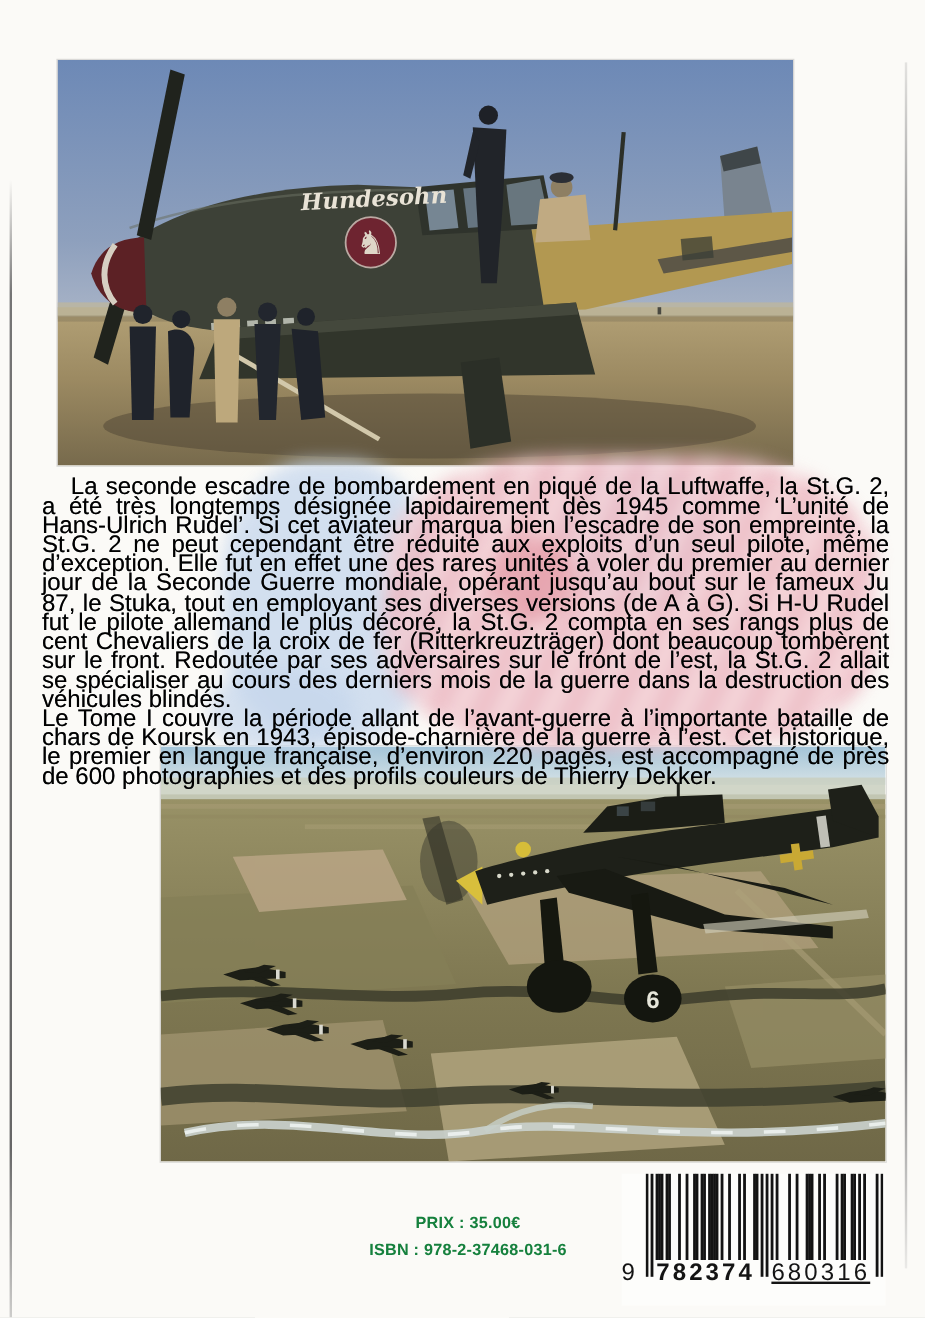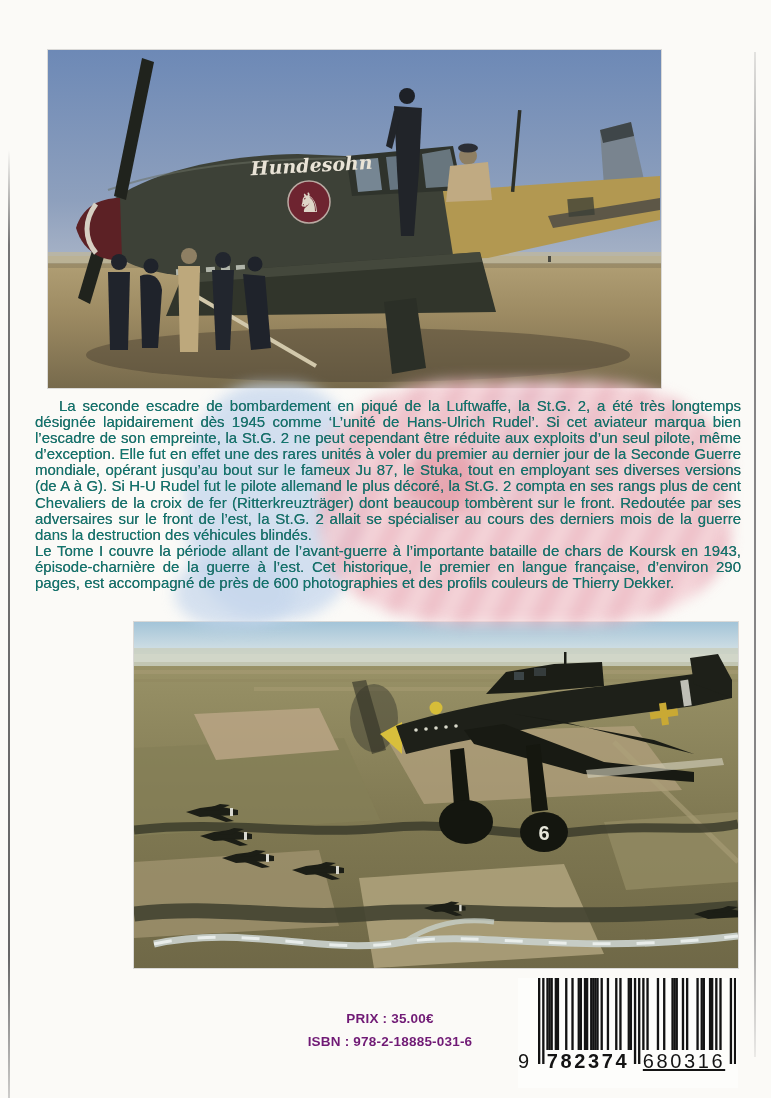--- a/index.html
+++ b/index.html
@@ -8,36 +8,36 @@
   .edge{position:absolute;width:2px;}
   .edge-left{left:8px;top:150px;height:948px;
     background:linear-gradient(to bottom,rgba(70,70,72,0),rgba(60,60,62,.7) 10%,rgba(52,52,54,.75) 85%,rgba(70,70,72,.25));}
   .edge-right{left:754px;top:52px;height:1005px;
     background:linear-gradient(to bottom,rgba(90,90,92,.15),rgba(70,70,74,.65) 18%,rgba(70,70,74,.65) 82%,rgba(90,90,92,.1));}
   figure.photo{position:absolute;margin:0;padding:0;box-shadow:0 0 0 1px rgba(120,120,120,.25);}
   figure.photo svg{display:block;width:100%;height:100%;}
   .top-photo{left:48px;top:50px;width:613px;height:338px;}
   .bottom-photo{left:134px;top:622px;width:604px;height:346px;}
 
-  .blurb{position:absolute;left:35px;top:398px;width:706px;height:216px;color:#0f766e;
-         font-size:15px;line-height:16.1px;text-align:justify;
+  .blurb{position:absolute;left:35px;top:398px;width:706px;height:216px;color:#000000;
+         font-size:20px;line-height:16.1px;text-align:justify;
          text-shadow:0 0 .4px rgba(46,52,59,.75);}
   .blurb p{margin:0;position:relative;z-index:2;}
   .blurb p.indent{text-indent:24px;}
   .watermark{position:absolute;inset:-6px 0 0 0;z-index:1;pointer-events:none;}
   .wm{position:absolute;filter:blur(7px);}
   .wm-blue-1{left:150px;top:-8px;width:180px;height:235px;border-radius:42%;background:#c9d9ee;opacity:.8;}
   .wm-blue-2{left:432px;top:-4px;width:130px;height:118px;border-radius:45%;background:#cbdaee;opacity:.6;}
   .wm-blue-3{left:140px;top:165px;width:120px;height:70px;border-radius:45%;background:#c5d6ec;opacity:.7;}
   .wm-pink{left:285px;top:-12px;width:410px;height:245px;border-radius:36%;opacity:.85;
     background:repeating-linear-gradient(115deg,#f3ced4 0 20px,#eab2bd 20px 34px);}
   .wm-red{left:375px;top:55px;width:70px;height:70px;border-radius:50%;background:#e49aa6;opacity:.7;}
 
   .footer-info{position:absolute;left:270px;top:1008px;width:240px;text-align:center;
-    font-weight:bold;font-size:13.5px;line-height:22.5px;color:#701a75;letter-spacing:.2px;}
+    font-weight:bold;font-size:13.5px;line-height:22.5px;color:#15803d;letter-spacing:.2px;}
 
   .barcode{position:absolute;left:518px;top:978px;width:220px;height:110px;background:#fdfdfb;}
   .barcode svg{position:absolute;left:20px;top:0;display:block;}
   .bc-d{position:absolute;top:72px;font-size:20px;color:#141414;font-family:"Liberation Sans",sans-serif;}
   .bc-9{left:0px;}
   .bc-g1{left:27px;width:86px;text-align:center;letter-spacing:2.6px;font-weight:bold;}
   .bc-g2{left:123px;width:86px;text-align:center;letter-spacing:2.6px;text-decoration:underline;}
 </style>
 </head>
 <body>
@@ -149,21 +149,21 @@
 
   <section class="blurb">
     <div class="watermark">
       <div class="wm wm-blue-1"></div>
       <div class="wm wm-blue-2"></div>
       <div class="wm wm-blue-3"></div>
       <div class="wm wm-pink"></div>
       <div class="wm wm-red"></div>
     </div>
     <p class="indent">La seconde escadre de bombardement en piqué de la Luftwaffe, la St.G. 2, a été très longtemps désignée lapidairement dès 1945 comme ‘L’unité de Hans-Ulrich Rudel’. Si cet aviateur marqua bien l’escadre de son empreinte, la St.G. 2 ne peut cependant être réduite aux exploits d’un seul pilote, même d’exception. Elle fut en effet une des rares unités à voler du premier au dernier jour de la Seconde Guerre mondiale, opérant jusqu’au bout sur le fameux Ju 87, le Stuka, tout en employant ses diverses versions (de A à G). Si H-U Rudel fut le pilote allemand le plus décoré, la St.G. 2 compta en ses rangs plus de cent Chevaliers de la croix de fer (Ritterkreuzträger) dont beaucoup tombèrent sur le front. Redoutée par ses adversaires sur le front de l’est, la St.G. 2 allait se spécialiser au cours des derniers mois de la guerre dans la destruction des véhicules blindés.</p>
-    <p>Le Tome I couvre la période allant de l’avant-guerre à l’importante bataille de chars de Koursk en 1943, épisode-charnière de la guerre à l’est. Cet historique, le premier en langue française, d’environ 290 pages, est accompagné de près de 600 photographies et des profils couleurs de Thierry Dekker.</p>
+    <p>Le Tome I couvre la période allant de l’avant-guerre à l’importante bataille de chars de Koursk en 1943, épisode-charnière de la guerre à l’est. Cet historique, le premier en langue française, d’environ 220 pages, est accompagné de près de 600 photographies et des profils couleurs de Thierry Dekker.</p>
   </section>
 
   <figure class="photo bottom-photo" aria-label="Aerial colour photograph of Ju 87 Stukas flying over the steppe, lead aircraft with yellow spinner tip and a white 6 on its wheel spat, an echeloned formation below">
     <svg viewBox="0 0 604 346" preserveAspectRatio="none">
       <defs>
         <linearGradient id="bsky" x1="0" y1="0" x2="0" y2="1">
           <stop offset="0" stop-color="#a3c4d8"></stop>
             <stop offset="1" stop-color="#d6e2e6"></stop>
         </linearGradient>
         <linearGradient id="bland" x1="0" y1="0" x2="0" y2="1">
@@ -270,21 +270,21 @@
             <rect x="-3.5" y="-11" width="7" height="22"></rect>
         </g>
         <rect x="548" y="58" width="8" height="26" fill="#dcdcd2" opacity=".85" transform="rotate(-8 552 71)"></rect>
         <polygon points="452,148 588,136 590,143 454,156" fill="#d0ccb8" opacity=".65"></polygon>
       </g>
     </svg>
   </figure>
 
   <div class="footer-info">
     <div>PRIX : 35.00€</div>
-    <div>ISBN : 978-2-18885-031-6</div>
+    <div>ISBN : 978-2-37468-031-6</div>
   </div>
 
   <div class="barcode">
     <svg id="barcode-svg" width="198" height="88" viewBox="0 0 198 88">
         <rect x="0.00" y="0" width="2.33" height="86" fill="#131313"></rect>
         <rect x="4.17" y="0" width="2.33" height="86" fill="#131313"></rect>
         <rect x="8.34" y="0" width="2.33" height="72" fill="#131313"></rect>
         <rect x="10.42" y="0" width="2.33" height="72" fill="#131313"></rect>
         <rect x="12.51" y="0" width="2.33" height="72" fill="#131313"></rect>
         <rect x="16.67" y="0" width="2.33" height="72" fill="#131313"></rect>

